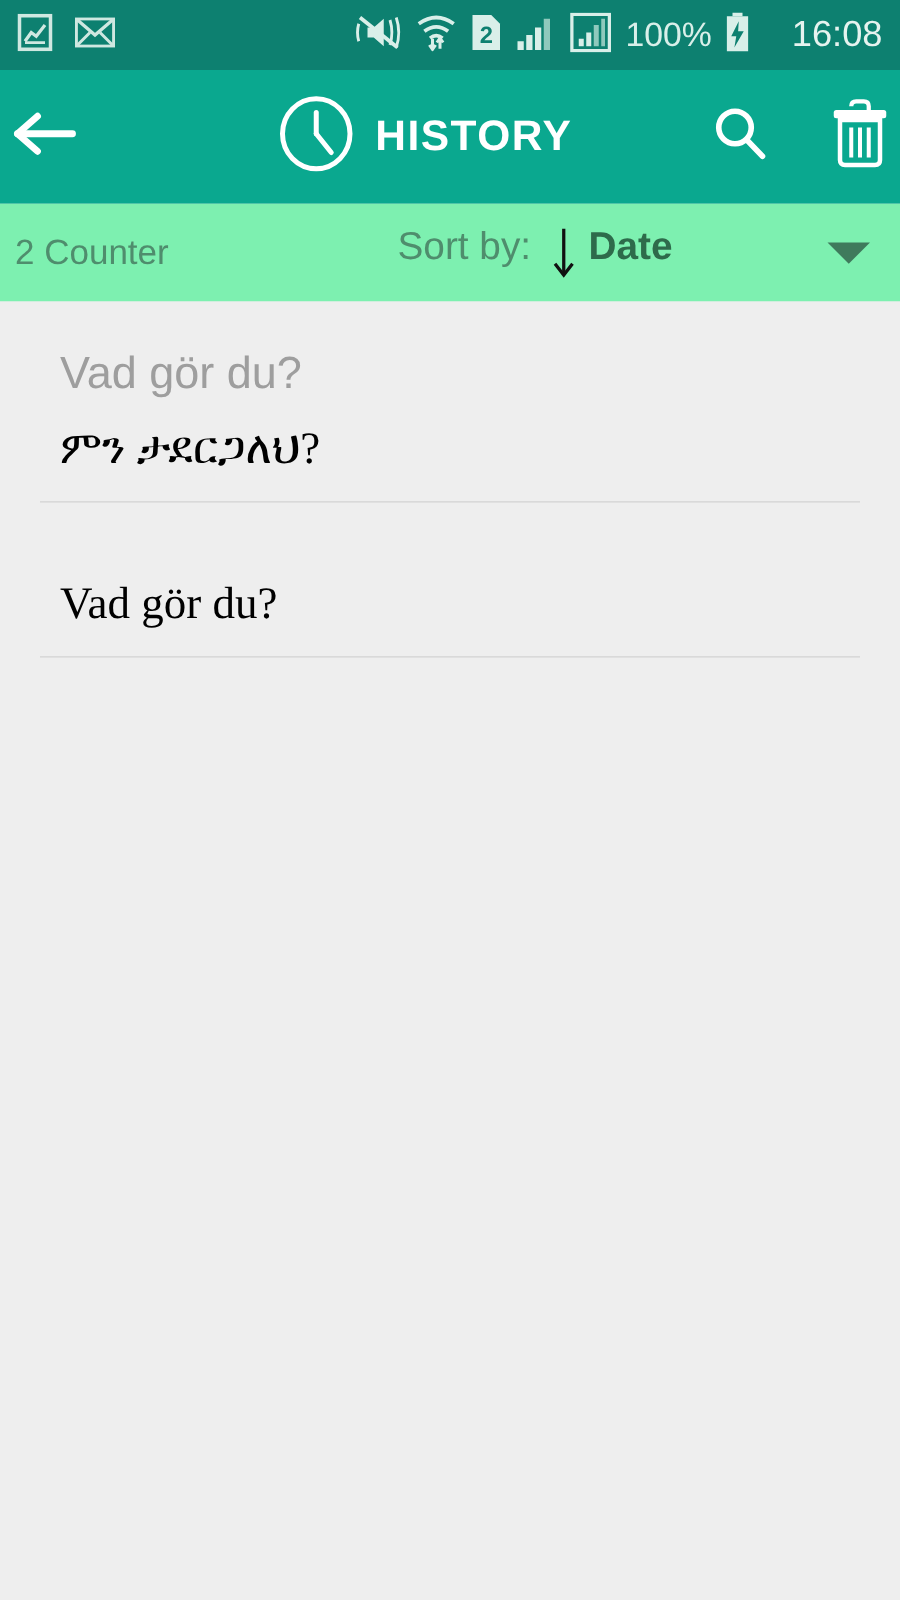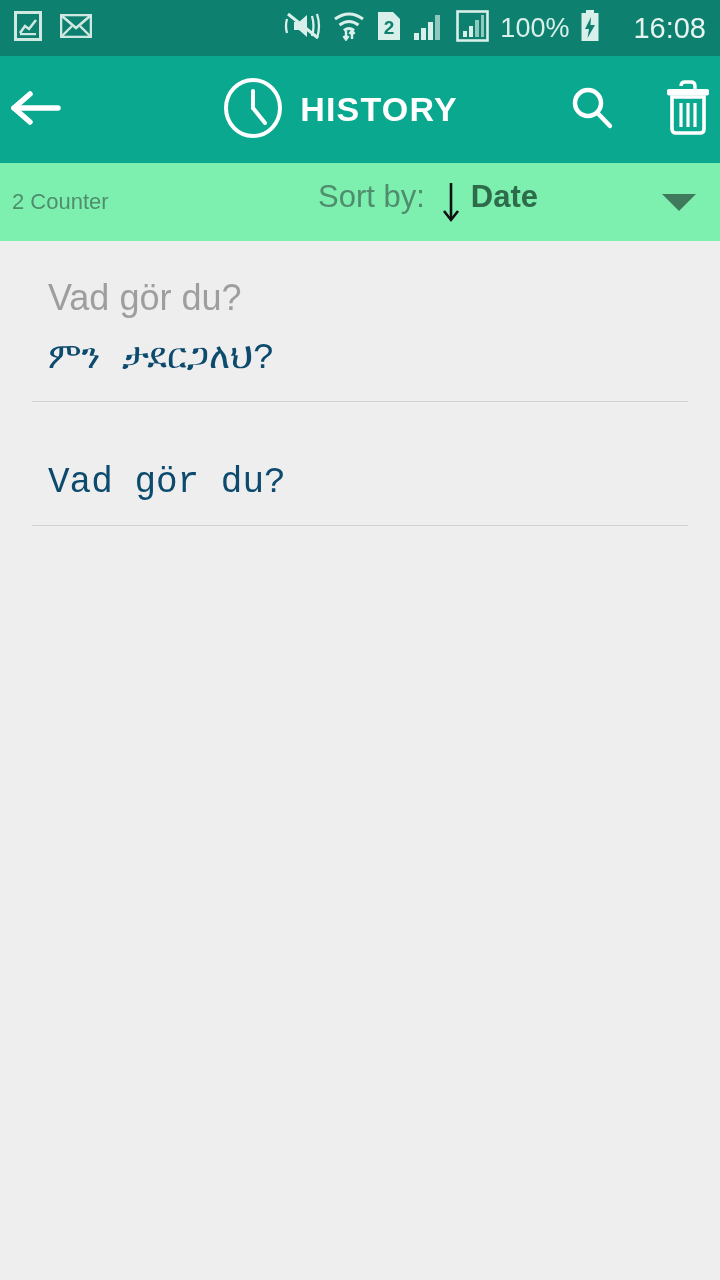--- a/index.html
+++ b/index.html
@@ -53,21 +53,21 @@
 
   
   .sort-bar{
     height:78px; width:720px;
     background:#7df0b0;
     display:flex; align-items:center;
     padding:0 18px 0 12px;
     position:relative;
   }
   .counter-text{
-    color:#4f8d6d; font-size:22px;
+    color:#4f8d6d; font-size:28px;
   }
   .sort-group{
     position:absolute; left:318px;
     display:flex; 
   }
   .sort-label{ color:#4f8d6d; font-size:31px; }
   .sort-arrow{ margin:0 8px 0 14px; display:flex; align-items:center; }
   .sort-value{ color:#2e6b4b; font-size:31px; font-weight:bold; }
   .sort-caret{
     margin-left:auto;
@@ -83,22 +83,22 @@
   .list-item{
     padding:34px 0 24px 48px;
     position:relative;
   }
   .li-source{
     color:#9e9e9e; font-size:36px; line-height:1.25;
     margin-bottom:16px;
     font-family:"Liberation Sans","DejaVu Sans",sans-serif;
   }
   .li-target{
-    color:#0c4a6e; font-size:36px; line-height:1.25;
-    font-family:Liberation Mono, monospace;
+    color:#000000; font-size:36px; line-height:1.25;
+    font-family:Liberation Serif, serif;
   }
   .divider{
     height:1px; background:#d2d2d2;
     margin:20px 32px 0 -16px;
     width:656px;
   }
 </style>
 </head>
 <body>
 

